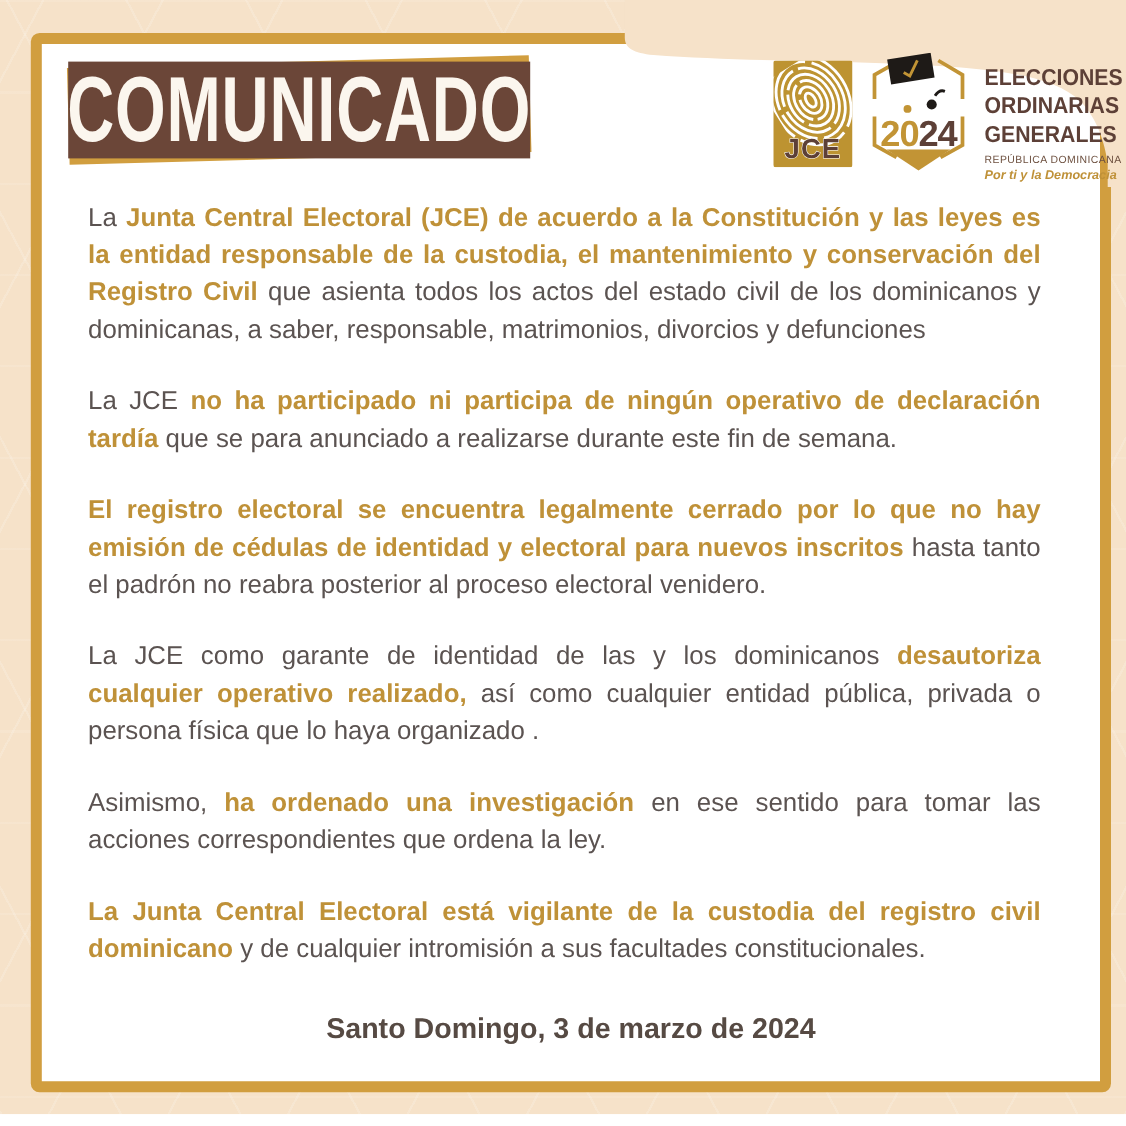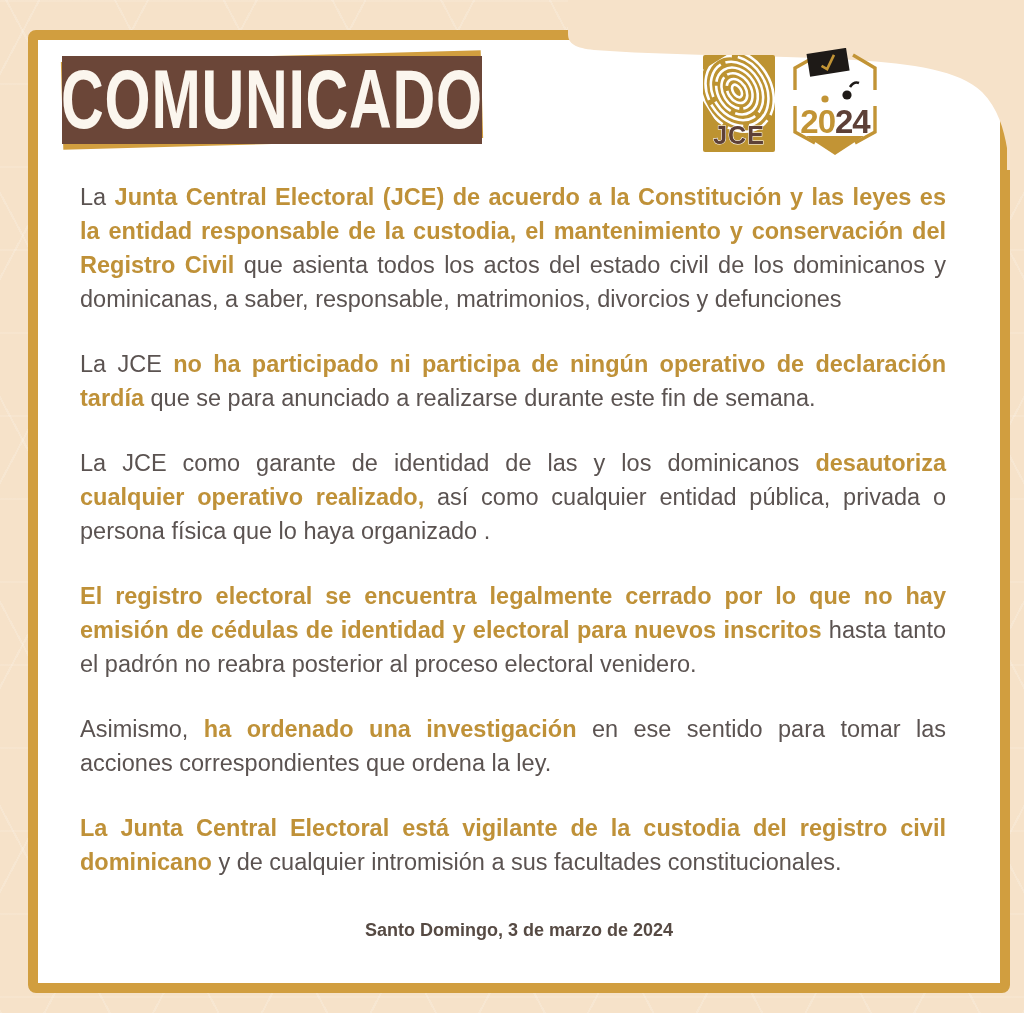--- a/index.html
+++ b/index.html
@@ -33,21 +33,21 @@
   .elections-line{color:var(--logo-brown,#5D4037);font-weight:800;font-size:21px;
     letter-spacing:0;transform:scale(0.92,1);transform-origin:left;white-space:nowrap;margin-bottom:5px;}
   .elections-sub{color:#6E5140;font-size:9.5px;letter-spacing:.4px;margin-top:8px;white-space:nowrap;}
   .elections-tag{color:var(--gold-text,#BF9138);font-size:11.5px;font-weight:700;font-style:italic;margin-top:4px;white-space:nowrap;}
   
   .content{position:absolute;left:80px;top:180px;width:866px;}
   .para{margin:0 0 31px 0;text-align:justify;font-size:23.5px;line-height:34px;
     color:var(--body-text,#5B5351);}
   .para .gold{color:var(--gold-text,#BF9138);font-weight:700;}
   .dateline{position:absolute;left:38px;top:920px;width:962px;text-align:center;
-    font-size:18px;font-weight:700;color:var(--date,#564A43);}
+    font-size:26px;font-weight:700;color:var(--date,#564A43);}
 </style>
 </head>
 <body>
 
 <div class="stage">
 
   <div class="card"></div>
 
   <svg class="corner-overlay" viewBox="0 0 470 170" aria-hidden="true">
     <path d="M14,0 L14,34 C14,44 22,48 40,50 C120,56 220,55 300,60 C360,64 405,70 428,92
@@ -91,25 +91,32 @@
       <rect x="19" y="3" width="40" height="23" fill="#1E1A17"></rect>
       <path d="M32,17 L37,21 L46,8" stroke="#C29435" stroke-width="2.6" fill="none"></path>
     </g>
     <circle cx="36" cy="51" r="3.6" fill="#C29435"></circle>
     <circle cx="58" cy="47" r="4.6" fill="#1E1A17"></circle>
     <path d="M61,39 q4,-6 9,-4" stroke="#1E1A17" stroke-width="2.6" fill="none"></path>
     <text x="46" y="85" text-anchor="middle" font-family="Liberation Sans, sans-serif" font-size="33" font-weight="bold" letter-spacing="-1"><tspan fill="#C29435">20</tspan><tspan fill="#5D4037">24</tspan></text>
     <polygon points="17,88 75,88 46,107" fill="#C29435"></polygon>
   </svg>
 
+  <div class="elections-text">
+    <div class="elections-line">ELECCIONES</div>
+    <div class="elections-line">ORDINARIAS</div>
+    <div class="elections-line">GENERALES</div>
+    <div class="elections-sub">REPÚBLICA DOMINICANA</div>
+    <div class="elections-tag">Por ti y la Democracia</div>
+  </div>
 
   <div class="content">
       <p class="para"><span>La </span><span class="gold">Junta Central Electoral (JCE) de acuerdo a la Constitución y las leyes es la entidad responsable de la custodia, el mantenimiento y conservación del Registro Civil</span><span> que asienta todos los actos del estado civil de los dominicanos y dominicanas, a saber, responsable, matrimonios, divorcios y defunciones</span></p>
       <p class="para"><span>La JCE </span><span class="gold">no ha participado ni participa de ningún operativo de declaración tardía</span><span> que se para anunciado a realizarse durante este fin de semana.</span></p>
+      <p class="para"><span class="gold">El registro electoral se encuentra legalmente cerrado por lo que no hay emisión de cédulas de identidad y electoral para nuevos inscritos</span><span> hasta tanto el padrón no reabra posterior al proceso electoral venidero.</span></p>
       <p class="para"><span>La JCE como garante de identidad de las y los dominicanos </span><span class="gold">desautoriza cualquier operativo realizado,</span><span> así como cualquier entidad pública, privada o persona física que lo haya organizado .</span></p>
-      <p class="para"><span class="gold">El registro electoral se encuentra legalmente cerrado por lo que no hay emisión de cédulas de identidad y electoral para nuevos inscritos</span><span> hasta tanto el padrón no reabra posterior al proceso electoral venidero.</span></p>
       <p class="para"><span>Asimismo, </span><span class="gold">ha ordenado una investigación</span><span> en ese sentido para tomar las acciones correspondientes que ordena la ley.</span></p>
       <p class="para"><span class="gold">La Junta Central Electoral está vigilante de la custodia del registro civil dominicano</span><span> y de cualquier intromisión a sus facultades constitucionales.</span></p>
     </div>
 
   <div class="dateline">Santo Domingo, 3 de marzo de 2024</div>
 
 </div>
 
 </body></html>

